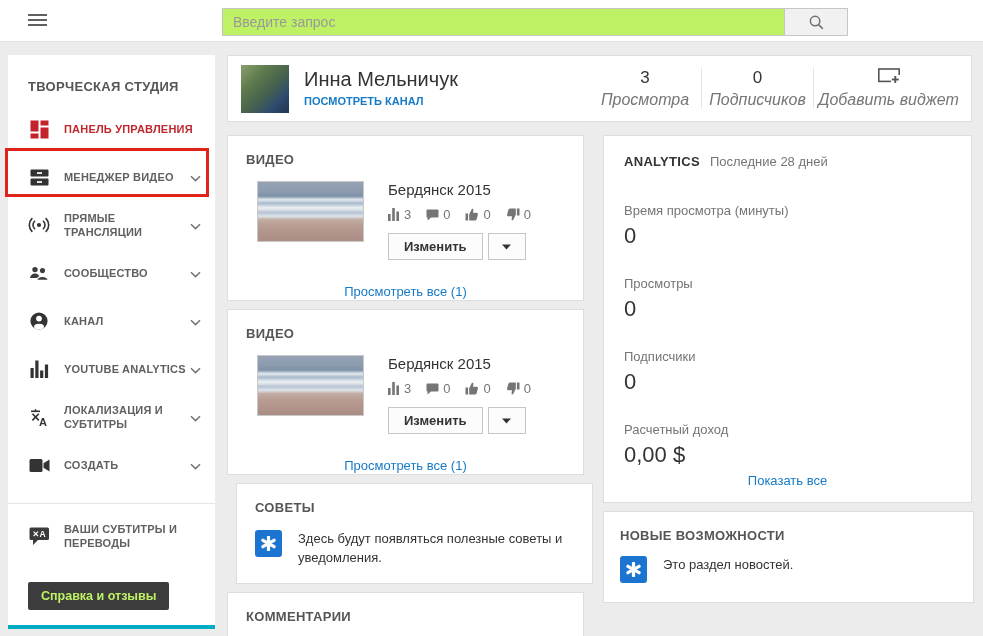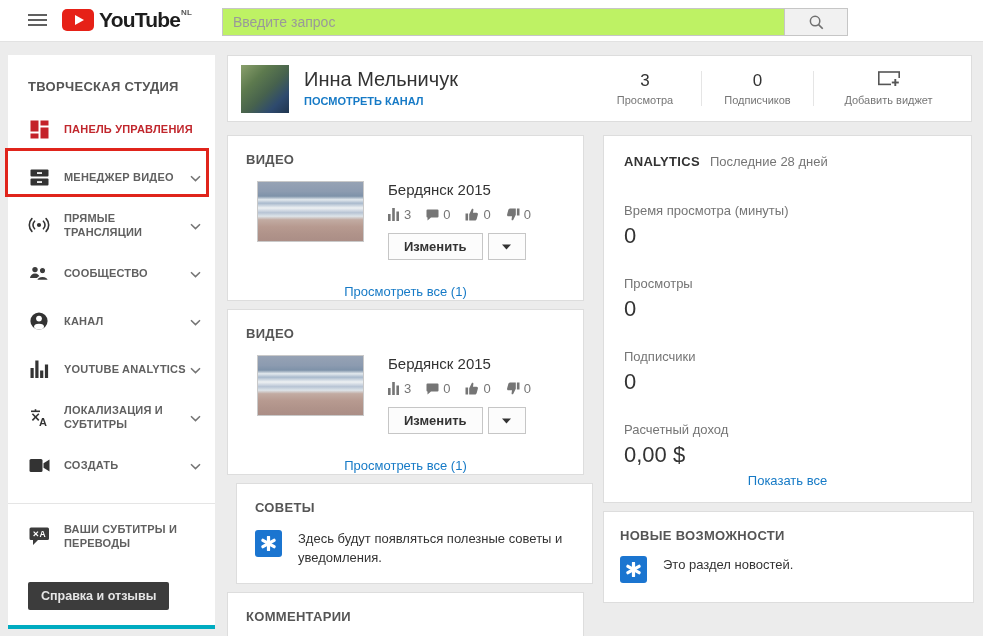--- a/index.html
+++ b/index.html
@@ -54,21 +54,21 @@
   .nav-icon { width:22px; height:22px; display:flex; align-items:center; justify-content:center; flex:none; }
   .nav-label {
     font-size:11px; font-weight:bold; color:#606060; margin-left:14px;
     letter-spacing:0.2px; line-height:1.3; flex:1;
   }
   .nav-item.red .nav-label { color:#c1272d; }
   .nav-chevron { flex:none; margin-left:4px; }
   .sidebar-divider { border-top:1px solid #e5e5e5; margin:14px 0 0 0; }
   .footer-item { height:56px; display:flex; align-items:center; padding:8px 14px 0 20px; cursor:pointer; }
   .help-btn {
-    margin:22px 0 16px 20px; display:inline-block; background:#3c3c3c; color:#e5e5e5;
+    margin:22px 0 16px 20px; display:inline-block; background:#3c3c3c; color:#bef264;
     font-size:12.5px; font-weight:bold; padding:7px 13px; border-radius:2px; border:none;
     cursor:pointer; font-family:inherit;
   }
   
   .red-highlight {
     position:absolute; left:5px; top:148px; width:204px; height:49px;
     border:3px solid #e0241b; z-index:10; pointer-events:none;
   }
   
   .card { position:absolute; background:#fff; border:1px solid #ddd; }
@@ -79,21 +79,21 @@
     width:48px; height:48px; margin-left:13px; flex:none;
     background:linear-gradient(135deg,#8aa06c 0%,#5d7a4e 30%,#47624d 55%,#2e4a6e 78%,#20354f 100%);
   }
   .channel-block { margin-left:15px; flex:1; }
   .channel-name { font-size:20px; color:#333; line-height:1.15; }
   .view-channel { font-size:11px; font-weight:bold; color:#167ac6; margin-top:3px; cursor:pointer; display:inline-block; }
   .header-stats { display:flex; align-items:center; height:52px; margin-right:8px; }
   .hstat { width:112px; text-align:center; cursor:pointer; }
   .hstat + .hstat { border-left:1px solid #e5e5e5; }
   .hstat-value { font-size:17px; color:#333; }
-  .hstat-label { font-size:11px; color:#767676; margin-top:3px; }
+  .hstat-label { font-size:16px; color:#767676; margin-top:3px;font-style:italic; }
   .addwidget { width:150px; }
   .addwidget .hstat-label { margin-top:2px; }
   
   .video-card { left:227px; width:357px; height:166px; padding:16px 18px; }
   .vc1 { top:135px; } .vc2 { top:309px; }
   .video-row { display:flex; margin-top:14px; }
   .thumb {
     width:107px; height:61px; margin-left:11px; flex:none; border:1px solid #c9c9c9;
     background:linear-gradient(180deg,
       #96a2b4 0%, #8c9bb0 16%, #7e92a9 24%,
@@ -138,27 +138,20 @@
 </style>
 </head>
 <body>
 
 <div class="topbar">
   <div class="hamburger">
       <i></i>
       <i></i>
       <i></i>
     </div>
-  <div class="logo">
-    <div class="logo-mark">
-        <div class="tri"></div>
-      </div>
-    <span class="logo-text">YouTube</span>
-    <span class="logo-sup">NL</span>
-  </div>
   <div class="searchrow">
     <input class="search-input" type="text" placeholder="Введите запрос" style="">
     <div class="search-btn">
       <svg width="17" height="17" viewBox="0 0 18 18">
         <circle cx="7.5" cy="7.5" r="5" fill="none" stroke="#707070" stroke-width="1.6"></circle>
         <line x1="11.2" y1="11.2" x2="15.6" y2="15.6" stroke="#707070" stroke-width="1.8"></line>
       </svg>
     </div>
   </div>
 </div>

